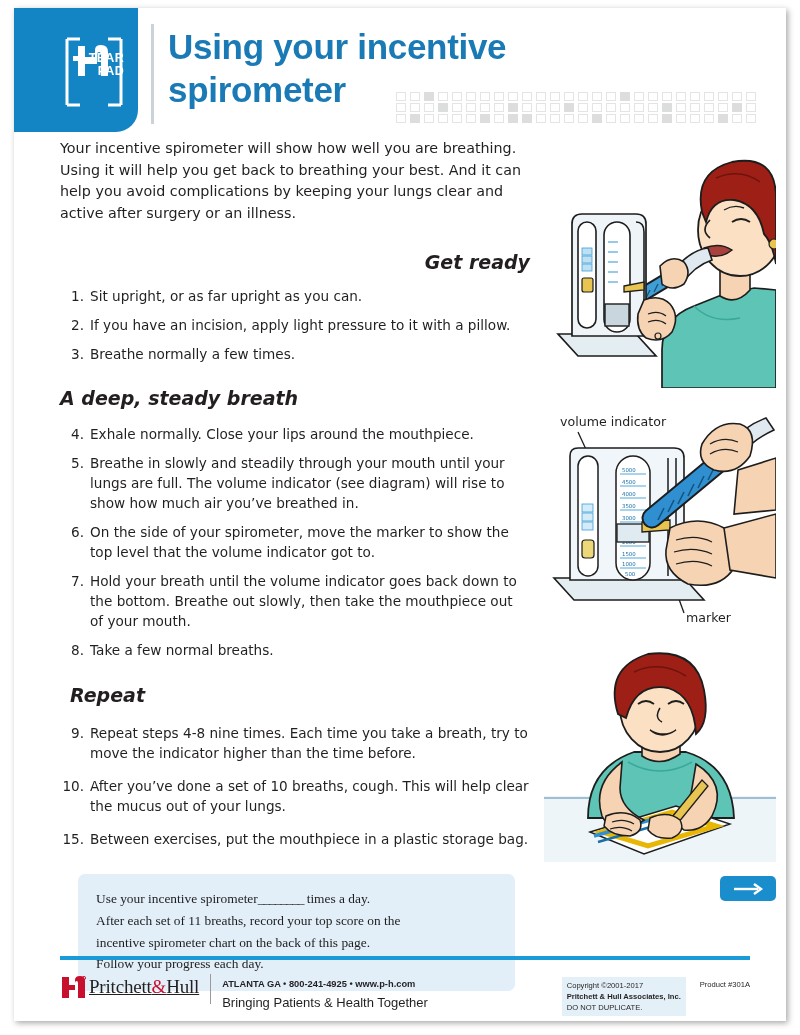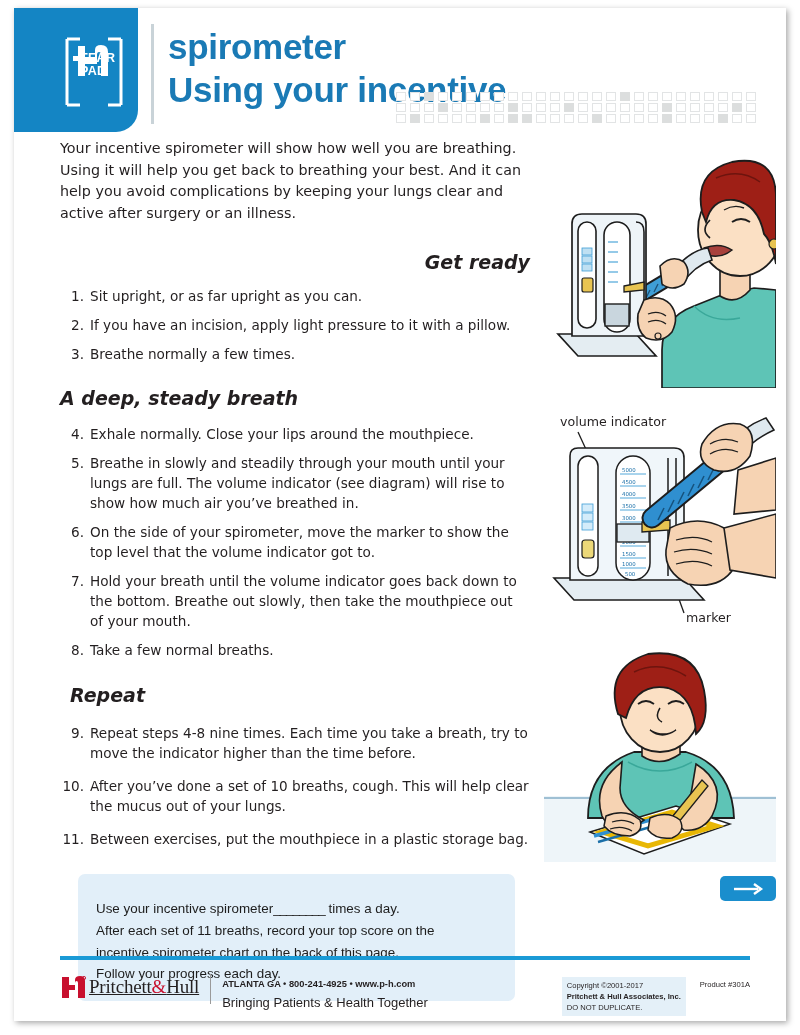--- a/index.html
+++ b/index.html
@@ -81,24 +81,24 @@
   }
   ol.steps li .num {
     position: absolute; left: 0; top: 0;
     width: 24px; text-align: right;
   }
 
   
   .callout {
     background: #e2eff9;
     border-radius: 7px;
-    padding: 24px 18px 16px 18px;
+    padding: 14px 18px 16px 18px;
     font-size: 13.4px; line-height: 1.62;
     color: #1d1d1d;
-    font-family: Liberation Sans, sans-serif;
+    font-family: Liberation Serif, serif;
   }
   .blankline { letter-spacing: -1px; }
 
   .arrow-btn {
     width: 56px; height: 25px;
     background: #1a8ecd;
     border-radius: 5px;
     display: flex; align-items: center; justify-content: center;
   }
 
@@ -141,30 +141,30 @@
 
   <div class="header">
     <div class="header-block"></div>
 
     <svg class="tearpad-logo" viewBox="0 0 60 72">
       <path d="M3 3 H16 M3 3 V69 M3 69 H16 M57 3 H44 M57 3 V69 M57 69 H44" fill="none" stroke="#ffffff" stroke-width="3"></path>
       <path d="M14 10 H21 V21 H31 V14 Q31 9 37 9 Q44 9 44 16 V40 H37 V19 Q37 16 35 16 Q33 16 33 19 V28 H21 V40 H14 Z" fill="#ffffff"></path>
       <rect x="9" y="20" width="10" height="5" fill="#ffffff"></rect>
     </svg>
     <text></text>
-    <div style="position:absolute;left:66px;top:44px;width:60px;text-align:left;">
+    <div style="position:absolute;left:50px;top:44px;width:60px;text-align:right;">
       <div style="font-size:12.5px;font-weight:bold;color:#ffffff;font-family:'Liberation Sans',sans-serif;line-height:1.05;letter-spacing:0.3px;">TEAR</div>
       <div style="font-size:12.5px;font-weight:bold;color:#ffffff;font-family:'Liberation Sans',sans-serif;line-height:1.05;letter-spacing:0.3px;">PAD</div>
     </div>
 
     <div class="header-divider"></div>
 
     <div class="title-wrap">
+      <div class="title-line">Using your incentive</div>
       <div class="title-line">spirometer</div>
-      <div class="title-line">Using your incentive</div>
     </div>
 
     <div class="dotgrid" id="dotgrid">
         <i></i>
         <i></i>
         <i class="f"></i>
         <i></i>
         <i></i>
         <i></i>
         <i></i>
@@ -291,21 +291,21 @@
       <ol class="steps">
         <li style="margin-bottom:13px;">
           <span class="num">9.</span>
           <span>Repeat steps 4-8 nine times.  Each time you take a breath, try to move the indicator higher than the time before.</span>
         </li>
         <li style="margin-bottom:13px;">
           <span class="num">10.</span>
           <span>After you’ve done a set of 10 breaths, cough.  This will help clear the mucus out of your lungs.</span>
         </li>
         <li>
-          <span class="num">11.</span>
+          <span class="num">15.</span>
           <span>Between exercises, put the mouthpiece in a plastic storage bag.</span>
         </li>
       </ol>
 
       <div class="callout" style="margin-top:24px;margin-left:18px;width:437px;">
         <div>
           <span>Use your incentive spirometer</span><span class="blankline">________</span><span> times a day.</span>
         </div>
         <div>After each set of 11 breaths, record your top score on the</div>
         <div>incentive spirometer chart on the back of this page.</div>

